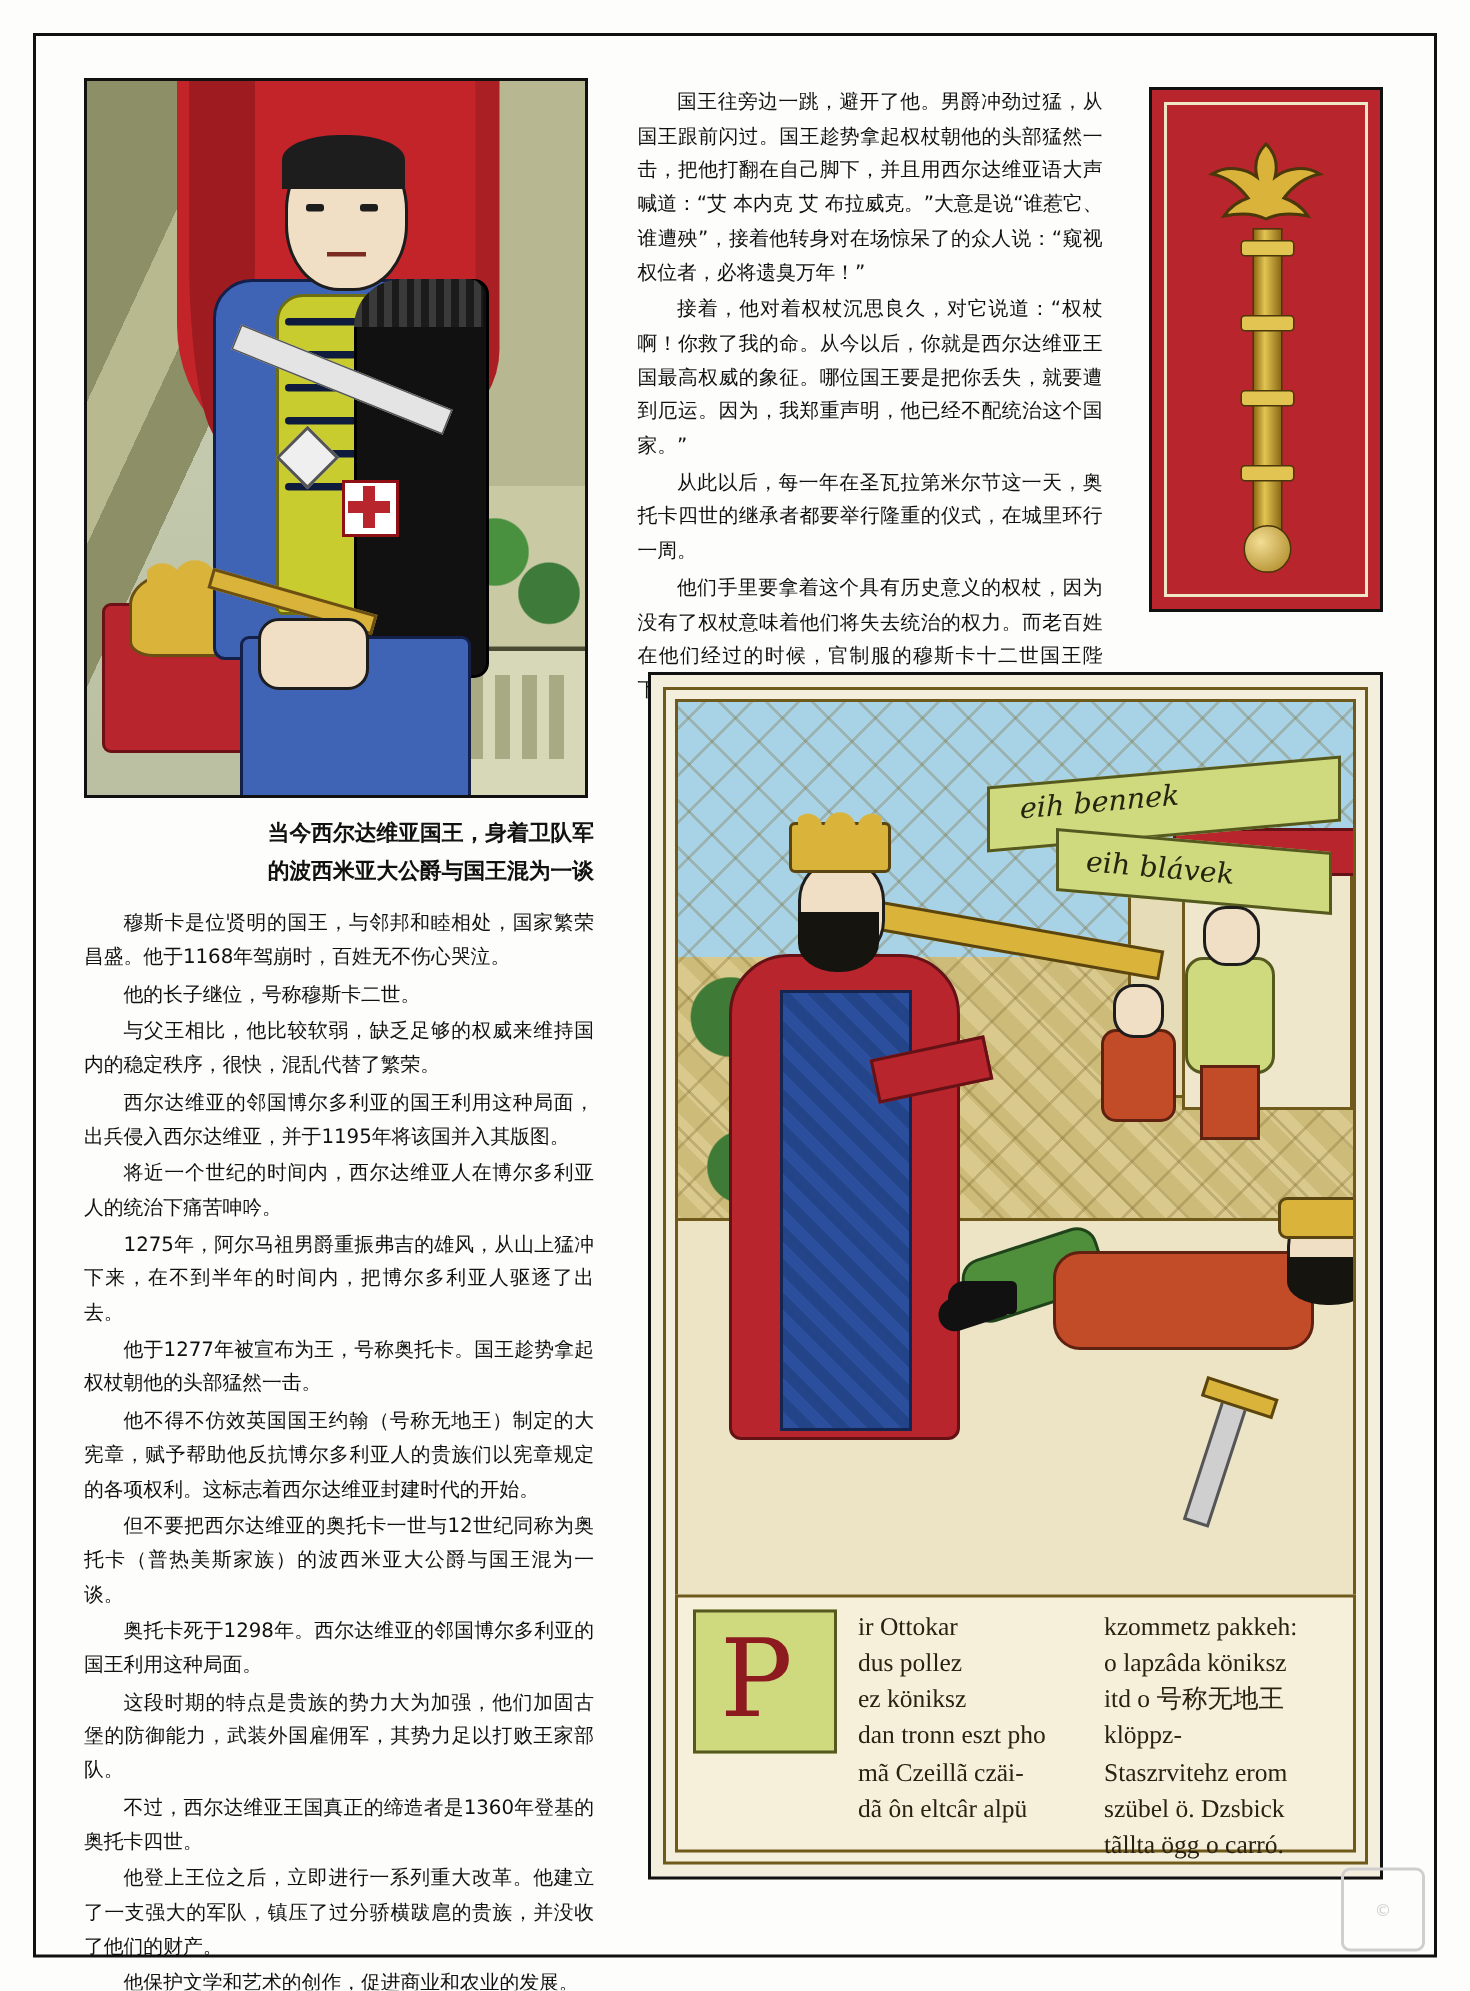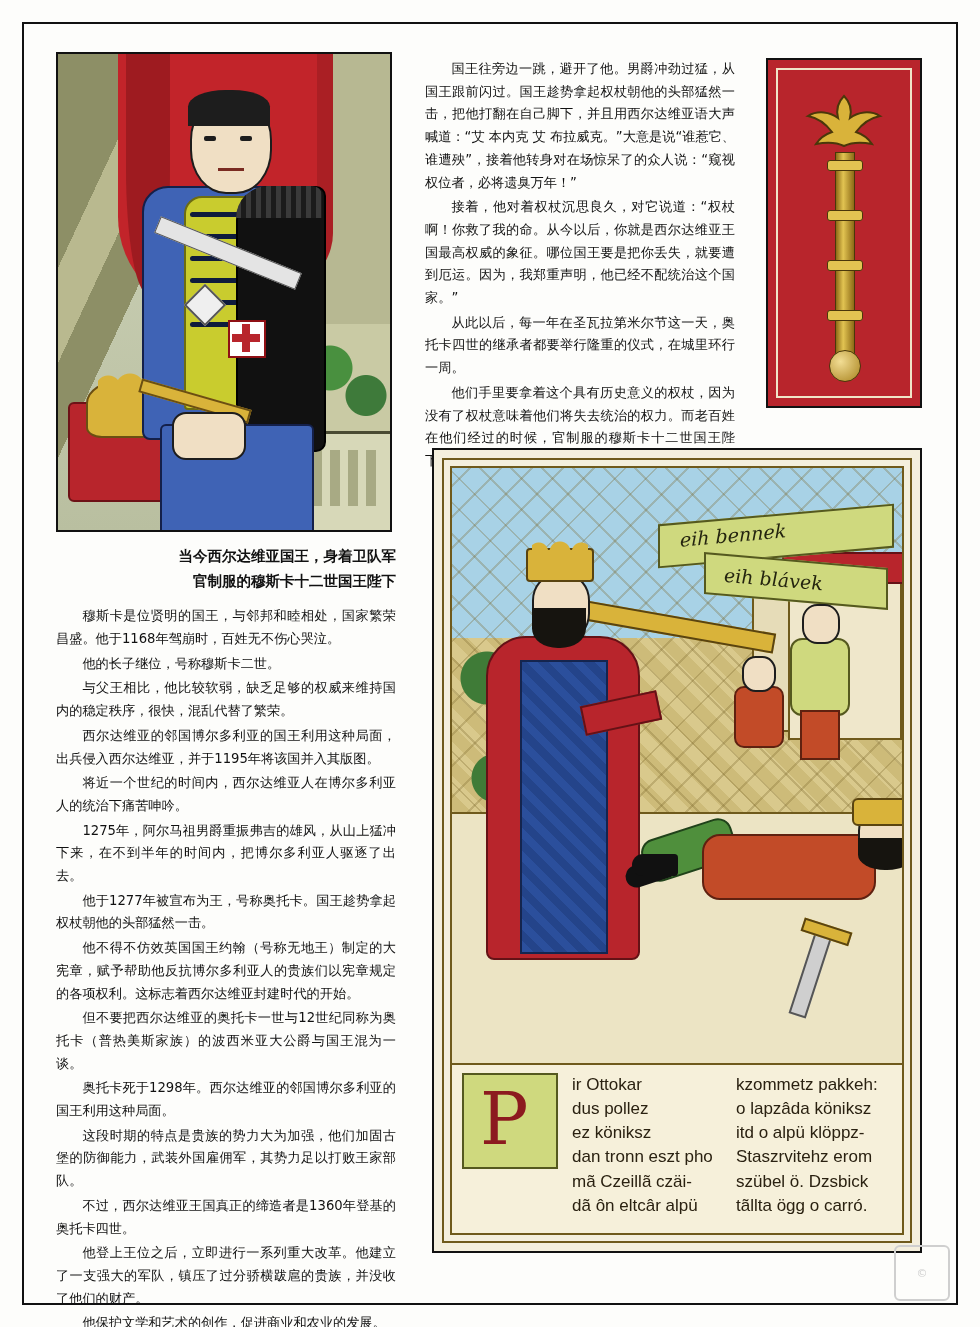--- a/index.html
+++ b/index.html
@@ -116,21 +116,21 @@
   .att2 .t{position:absolute;left:0;top:30px;width:46px;height:58px;background:#c24b28;border:2px solid #5f2110;border-radius:10px;}
   .tree{position:absolute;left:8px;top:150px;width:90px;height:200px;background:
      radial-gradient(circle at 30% 30%,#3f7b37 0 26px,transparent 27px),
      radial-gradient(circle at 70% 55%,#4c9040 0 30px,transparent 31px),
      radial-gradient(circle at 40% 80%,#3f7b37 0 24px,transparent 25px);}
 
   .manuscript{position:absolute;left:16px;bottom:16px;right:16px;height:172px;background:#f6f0da;border:2px solid #6f5a1c;padding:8px 10px;box-sizing:border-box;}
   .ms-grid{display:flex;gap:14px;height:100%;}
   .dropcap{width:92px;height:92px;background:#cfd97e;border:2px solid #55591f;position:relative;flex:none;}
   .dropcap span{position:absolute;left:16px;top:2px;font-family:"DejaVu Serif","Liberation Serif",serif;font-size:72px;line-height:84px;color:#8c1a1f;}
-  .ms-col{font-family:Liberation Sans, sans-serif;font-size:17px;line-height:1.42;color:#2a2111;}
+  .ms-col{font-family:Liberation Serif, serif;font-size:17px;line-height:1.42;color:#2a2111;}
   .ms-col.c1{width:150px;}
   .ms-col.c2{flex:1;}
 
   .watermark{position:absolute;right:30px;bottom:26px;width:52px;height:52px;border:2px solid #cfcfcf;border-radius:6px;color:#cfcfcf;font-size:11px;display:flex;align-items:center;justify-content:center;}
 </style>
 </head>
 <body>
 
 <div class="page">
   <div class="border-frame"></div>
@@ -164,21 +164,21 @@
         <div class="fig-head"></div>
         <div class="fig-hair"></div>
         <div class="fig-eye l"></div>
         <div class="fig-eye r"></div>
         <div class="fig-mouth"></div>
       </div>
     </div>
 
     <div class="caption">
       <div>当今西尔达维亚国王，身着卫队军</div>
-      <div>官制服的穆斯卡十二世国王陛下</div>
+      <div>的波西米亚大公爵与国王混为一谈</div>
     </div>
 
     <div class="body-text">
       <p>穆斯卡是位贤明的国王，与邻邦和睦相处，国家繁荣昌盛。他于1168年驾崩时，百姓无不伤心哭泣。</p>
       <p>他的长子继位，号称穆斯卡二世。</p>
       <p>与父王相比，他比较软弱，缺乏足够的权威来维持国内的稳定秩序，很快，混乱代替了繁荣。</p>
       <p>西尔达维亚的邻国博尔多利亚的国王利用这种局面，出兵侵入西尔达维亚，并于1195年将该国并入其版图。</p>
       <p>将近一个世纪的时间内，西尔达维亚人在博尔多利亚人的统治下痛苦呻吟。</p>
       <p>1275年，阿尔马祖男爵重振弗吉的雄风，从山上猛冲下来，在不到半年的时间内，把博尔多利亚人驱逐了出去。</p>
       <p>他于1277年被宣布为王，号称奥托卡。国王趁势拿起权杖朝他的头部猛然一击。</p>
@@ -284,21 +284,21 @@
           <div>ir Ottokar</div>
           <div>dus pollez</div>
           <div>ez köniksz</div>
           <div>dan tronn eszt pho</div>
           <div>mã Czeillã czäi-</div>
           <div>dã ôn eltcâr alpü</div>
         </div>
         <div class="ms-col c2">
           <div>kzommetz pakkeh:</div>
           <div>o lapzâda köniksz</div>
-          <div>itd o alpü klöppz-</div>
+          <div>itd o 号称无地王 klöppz-</div>
           <div>Staszrvitehz erom</div>
           <div>szübel ö. Dzsbick</div>
           <div>tãllta ögg o carró.</div>
         </div>
       </div>
     </div>
   </div>
 
   <div class="watermark">©</div>
 </div>

